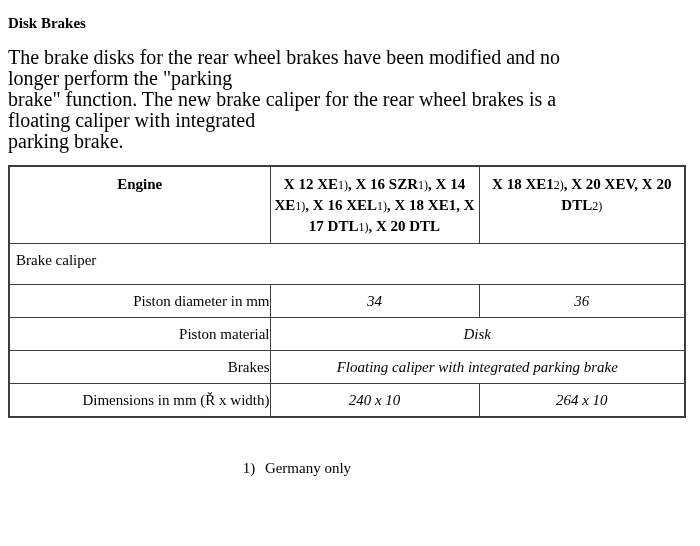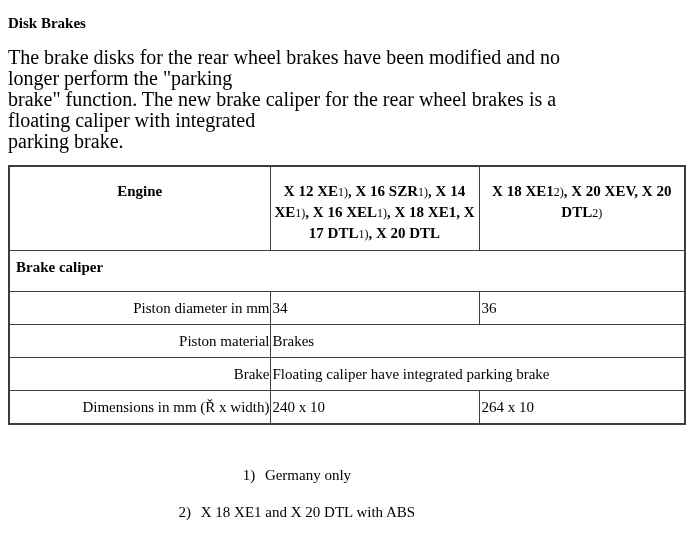--- a/index.html
+++ b/index.html
@@ -45,46 +45,48 @@
   table.versions td {
     border: 1px solid #3d3d3d;
     font-size: 15px;
     line-height: 21px;
     overflow: hidden;
   }
   td.hd {
     font-weight: bold;
     text-align: center;
     vertical-align: top;
-    padding: 14px 3px 0 3px;
+    padding: 7px 3px 0 3px;
     height: 69px;
   }
   td.hd sup {
     font-weight: normal;
     font-size: 12px;
     line-height: 0;
     vertical-align: 35%;
   }
   td.section-cell {
-    font-weight: bold;
+    font-weight: normal;
     vertical-align: middle;
     padding: 0 0 8px 6px;
     height: 32px;
     margin-top: 28px;
   }
   td.label-cell {
     vertical-align: middle;
     padding: 0 0 0 37px;
     height: 32px;
     text-align: right;
   }
   td.value-cell {
     vertical-align: middle;
+    text-align: center;
     padding: 0 2px;
     height: 32px;
+    font-style: italic;
   }
   .footnotes {
     margin-top: 40px;
     text-align: center;
   }
   .footnote {
     font-size: 15px;
     line-height: 21px;
   }
   .footnote + .footnote {
@@ -122,36 +124,33 @@
       <tr>
         <td class="section-cell" colspan="3">Brake caliper</td>
       </tr>
       <tr>
         <td class="label-cell">Piston diameter in mm</td>
         <td class="value-cell">34</td>
         <td class="value-cell">36</td>
       </tr>
       <tr>
         <td class="label-cell">Piston material</td>
-        <td class="value-cell" colspan="2">Brakes</td>
+        <td class="value-cell" colspan="2">Disk</td>
       </tr>
       <tr>
-        <td class="label-cell">Brake</td>
-        <td class="value-cell" colspan="2">Floating caliper have integrated parking brake</td>
+        <td class="label-cell">Brakes</td>
+        <td class="value-cell" colspan="2">Floating caliper with integrated parking brake</td>
       </tr>
       <tr>
         <td class="label-cell">Dimensions in mm (Ř x width)</td>
         <td class="value-cell">240 x 10</td>
         <td class="value-cell">264 x 10</td>
       </tr>
     </tbody>
   </table>
 
   <div class="footnotes">
     <div class="footnote">
       <span class="fn-marker">1)</span><span class="fn-text">Germany only</span>
     </div>
-    <div class="footnote">
-      <span class="fn-marker">2)</span><span class="fn-text">X 18 XE1 and X 20 DTL with ABS</span>
-    </div>
   </div>
 
 </div>
 
 </body></html>

